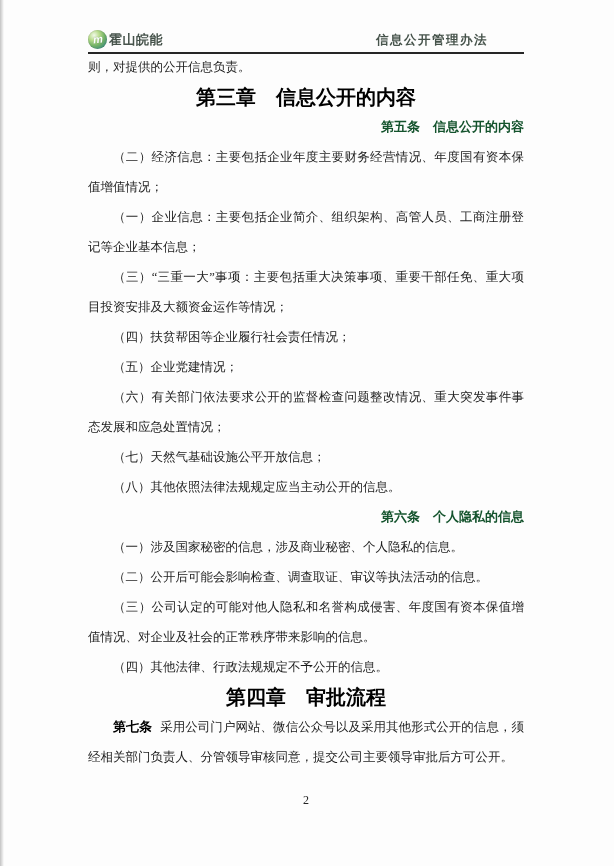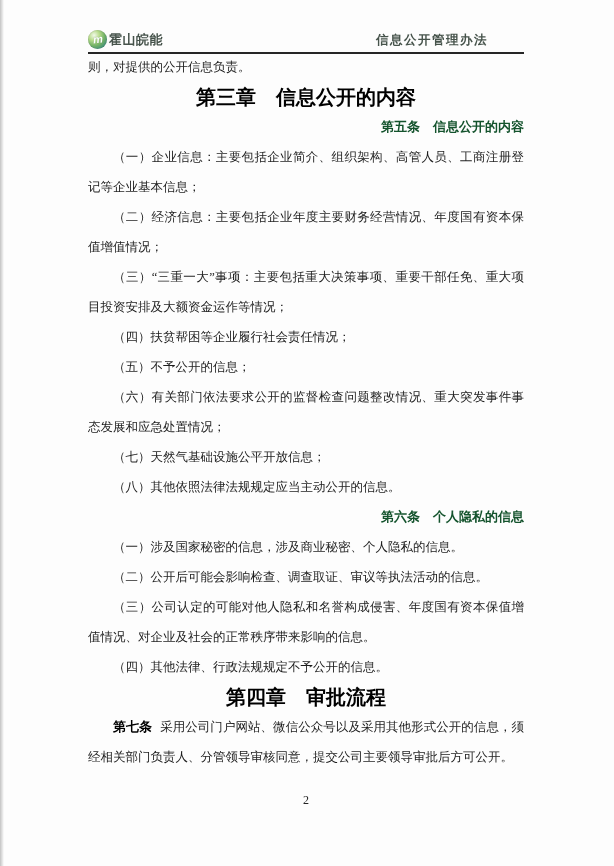--- a/index.html
+++ b/index.html
@@ -82,25 +82,25 @@
         <span class="brand-name">霍山皖能</span>
       </div>
       <span class="doc-title">信息公开管理办法</span>
     </div>
   </div>
 
   <div class="content" id="content">
       <p class="blk continuation">则，对提供的公开信息负责。</p>
       <p class="blk chapter">第三章　信息公开的内容</p>
       <p class="blk article">第五条　信息公开的内容</p>
+      <p class="blk item">（二）经济信息：主要包括企业年度主要财务经营情况、年度国有资本保值增值情况；</p>
       <p class="blk item">（一）企业信息：主要包括企业简介、组织架构、高管人员、工商注册登记等企业基本信息；</p>
-      <p class="blk item">（二）经济信息：主要包括企业年度主要财务经营情况、年度国有资本保值增值情况；</p>
       <p class="blk item">（三）“三重一大”事项：主要包括重大决策事项、重要干部任免、重大项目投资安排及大额资金运作等情况；</p>
       <p class="blk item">（四）扶贫帮困等企业履行社会责任情况；</p>
-      <p class="blk item">（五）不予公开的信息；</p>
+      <p class="blk item">（五）企业党建情况；</p>
       <p class="blk item">（六）有关部门依法要求公开的监督检查问题整改情况、重大突发事件事态发展和应急处置情况；</p>
       <p class="blk item">（七）天然气基础设施公平开放信息；</p>
       <p class="blk item">（八）其他依照法律法规规定应当主动公开的信息。</p>
       <p class="blk article">第六条　个人隐私的信息</p>
       <p class="blk item">（一）涉及国家秘密的信息，涉及商业秘密、个人隐私的信息。</p>
       <p class="blk item">（二）公开后可能会影响检查、调查取证、审议等执法活动的信息。</p>
       <p class="blk item">（三）公司认定的可能对他人隐私和名誉构成侵害、年度国有资本保值增值情况、对企业及社会的正常秩序带来影响的信息。</p>
       <p class="blk item">（四）其他法律、行政法规规定不予公开的信息。</p>
       <p class="blk chapter">第四章　审批流程</p>
       <p class="blk lead"><b>第七条</b>采用公司门户网站、微信公众号以及采用其他形式公开的信息，须经相关部门负责人、分管领导审核同意，提交公司主要领导审批后方可公开。</p>

